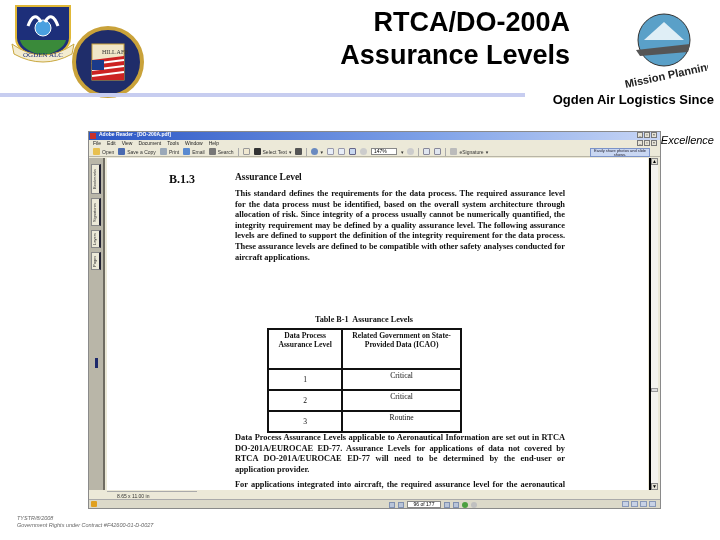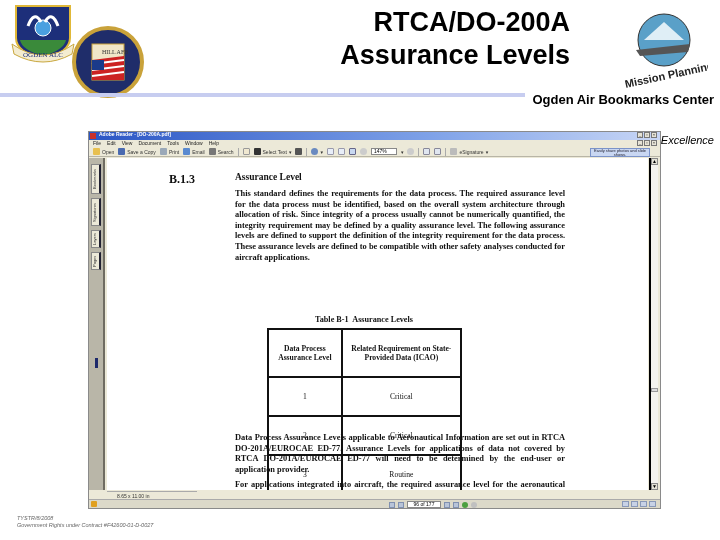--- a/index.html
+++ b/index.html
@@ -48,21 +48,21 @@
     .sec-num { position: absolute; left: 62px; top: 14px; font-weight: bold; font-size: 12px; }
     .sec-title { position: absolute; left: 128px; top: 14px; font-weight: bold; font-size: 9.5px; }
     .para { position: absolute; left: 128px; width: 330px; font-size: 8.4px; line-height: 10.6px; text-align: justify; font-weight: bold; }
     .para1 { top: 31px; }
     .para2 { top: 275px; }
     .para3 { top: 322px; font-weight: bold; }
 
     .table-caption { position: absolute; left: 208px; top: 157px; font-size: 8.2px; font-weight: bold; }
     .table-caption .u { }
     table.levels { position: absolute; left: 160px; top: 170px; width: 195px; border-collapse: collapse; font-size: 7.6px; }
-    table.levels th, table.levels td { border: 2px solid #111; text-align: center; padding: 14px 2px; }
+    table.levels th, table.levels td { border: 2px solid #111; text-align: center; padding: 1px 2px; }
     table.levels th { font-weight: bold; vertical-align: top; height: 40px; line-height: 9px; }
     table.levels td { height: 21px; vertical-align: top; }
     table.levels td.num { vertical-align: middle; }
 
     .page-size { position: absolute; left: 18px; bottom: 9px; width: 90px; height: 8px; background: #ece9d8; font-size: 5px; line-height: 8px; padding-left: 10px; color: #333; border-top: 1px solid #aaa; }
     .status-bar { position: absolute; left: 0; bottom: 0; right: 0; height: 9px; background: #dcd9c9; border-top: 1px solid #aaa; }
     .status-bar .ico { position: absolute; left: 2px; top: 1px; width: 6px; height: 6px; background: #e0a020; border-radius: 1px; }
     .pager { position: absolute; left: 300px; top: 1px; display: flex; align-items: center; gap: 3px; }
     .pg-btn { width: 6px; height: 6px; background: #b8c4d8; border: 1px solid #8090b0; }
     .pg-input { width: 34px; height: 7px; background: #fff; border: 1px solid #888; font-size: 5px; line-height: 5px; text-align: center; }
@@ -99,21 +99,21 @@
   <div>Assurance Levels</div>
 </div>
 <div class="title-rule"></div>
 
 <svg class="logo-right" viewBox="0 0 90 78">
   <circle cx="46" cy="30" r="26" fill="#5aa0c8" stroke="#333" stroke-width="1"></circle>
   <path d="M26 30 L46 12 L66 30 Z" fill="#dfeef6"></path>
   <path d="M18 40 L72 34 L70 42 L22 46 Z" fill="#555"></path>
   <text x="6" y="70" font-size="11" font-weight="bold" fill="#222" font-family="Liberation Sans, sans-serif" transform="rotate(-12 45 66)">Mission Planning</text>
 </svg>
-<div class="org-name">Ogden Air Bookmarks Center</div>
+<div class="org-name">Ogden Air Logistics Since</div>
 <div class="org-tagline">Innovation and Excellence</div>
 
 <div class="acro">
   <div class="acro-titlebar">
     <span class="acro-app-icon"></span>
     <span class="acro-title">Adobe Reader - [DO-200A.pdf]</span>
     <div class="acro-winbtns">
       <span class="winbtn">_</span>
       <span class="winbtn">▫</span>
       <span class="winbtn">×</span>
@@ -209,21 +209,21 @@
     <div class="para para1">This standard defines the requirements for the data process. The required assurance level for the data process must be identified, based on the overall system architecture through allocation of risk. Since integrity of a process usually cannot be numerically quantified, the integrity requirement may be defined by a quality assurance level. The following assurance levels are defined to support the definition of the integrity requirement for the data process. These assurance levels are defined to be compatible with other safety analyses conducted for aircraft applications.</div>
 
     <div class="table-caption">
       <span class="u">Table B-1</span>&nbsp;
       <span>Assurance Levels</span>
     </div>
     <table class="levels">
       <tbody>
           <tr>
         <th>Data Process Assurance Level</th>
-        <th>Related Requirement on State-Provided Data (ICAO)</th>
+        <th>Related Government on State-Provided Data (ICAO)</th>
       </tr>
       <tr>
         <td class="num">1</td>
         <td>Critical</td>
       </tr>
       <tr>
         <td class="num">2</td>
         <td>Critical</td>
       </tr>
       <tr>

